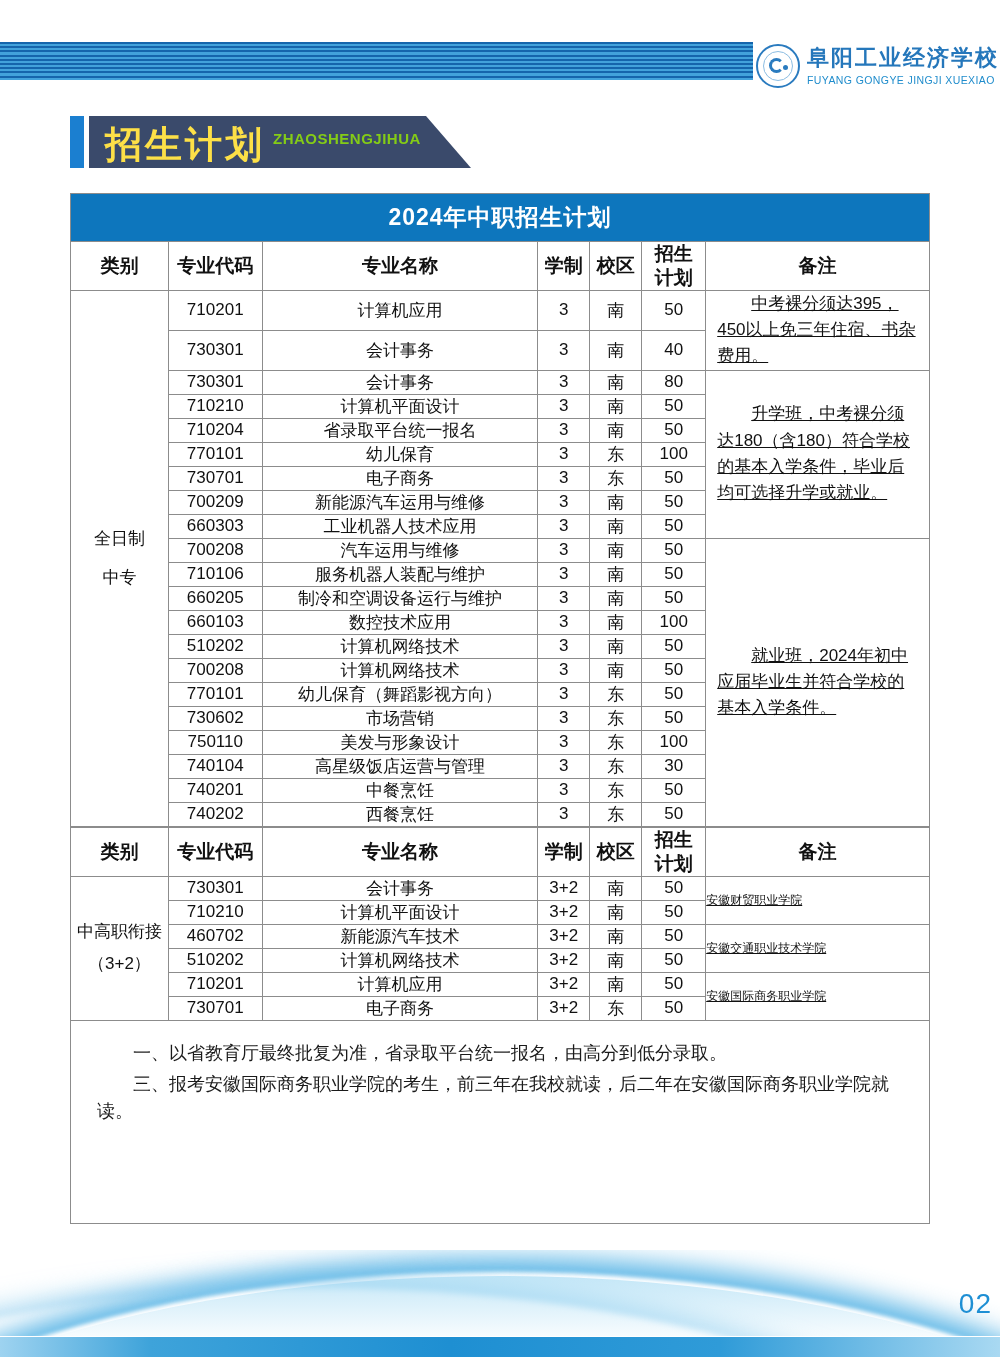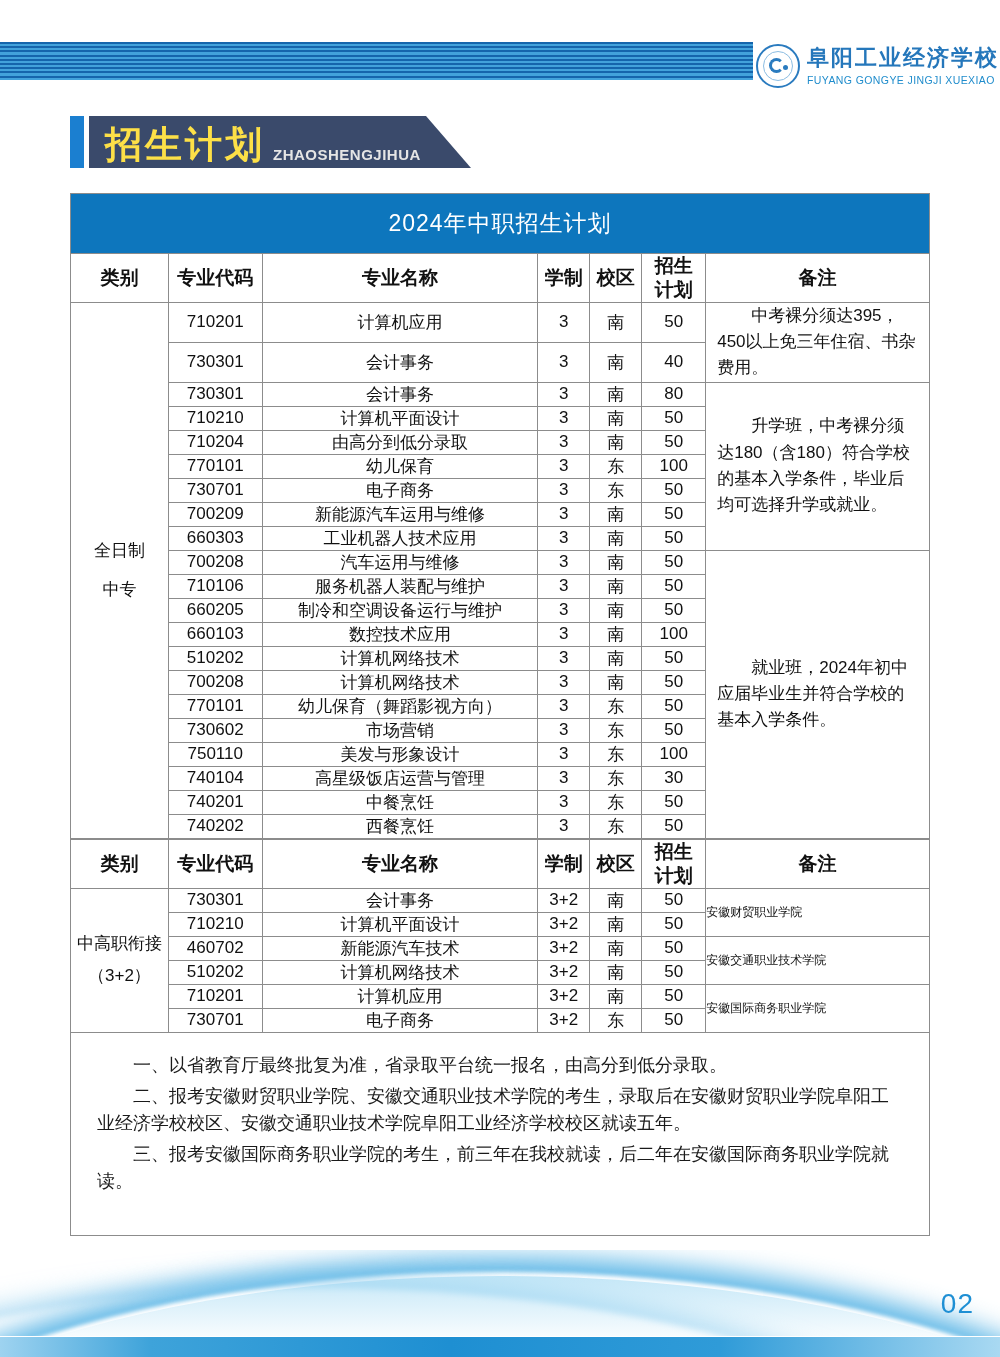--- a/index.html
+++ b/index.html
@@ -32,54 +32,54 @@
 
   
   .banner { position:absolute; top:116px; left:70px; display:flex; }
   .banner-accent { width:14px; height:52px; background:#1b7fd0; margin-right:5px; }
   .banner-shape {
     width:382px; height:52px; background:#3a4a6b;
     clip-path:polygon(0 0, calc(100% - 45px) 0, 100% 100%, 0 100%);
     display:flex; align-items:flex-end; padding:0 0 5px 16px;
   }
   .banner-title { color:#fde047; font-size:37px; font-weight:bold; letter-spacing:3px; line-height:1; }
-  .banner-sub { color:#e5e5e5; font-size:15px; font-weight:bold; margin:0 0 0 8px; letter-spacing:0.5px; }
+  .banner-sub { color:#84cc16; font-size:15px; font-weight:bold; margin:0 0 16px 8px; letter-spacing:0.5px; }
 
   
   .content { position:absolute; top:193px; left:70px; width:860px; }
   .section-title {
-    height:60px; background:#0d76bd; color:#fff; font-size:23px; font-weight:normal;
+    height:48px; background:#0d76bd; color:#fff; font-size:23px; font-weight:bold;
     display:flex; align-items:center; justify-content:center; letter-spacing:1px;
     border:1px solid #8c8c8c; border-bottom:none;
   }
   table { width:100%; border-collapse:collapse; table-layout:fixed; }
   td,th { border:1px solid #8c8c8c; text-align:center; color:#111; padding:0; }
   th { font-size:19px; font-weight:bold; white-space:pre-line; line-height:1.25; }
   .t1 th { height:47px; }
   .t2 th { height:49px; }
   .t1 tbody td { height:23.7px; font-size:17px; }
   .t2 tbody td { height:23.3px; font-size:17px; }
   .cat-cell { font-size:18px; }
   .cat-cell div { line-height:2.3; }
   .t2 .cat-cell div { line-height:1.9; }
-  .remark-cell { text-align:left; text-indent:2em; font-size:16.5px; padding:0 11px; line-height:1.55; }
+  .remark-cell { text-align:left; text-indent:2em; font-size:16.5px; padding:0 11px; line-height:1.55;text-decoration:underline; }
   .remark-cell.center { text-align:left; text-indent:0; font-size:12px; padding:0; }
 
   .notes { border:1px solid #8c8c8c; border-top:none; padding:15px 26px 12px; height:203px; }
   .notes p { margin:4px 0; font-size:18px; line-height:27px; text-indent:2em; color:#1a1a1a; }
 
   
   .footer-wave { position:absolute; top:1250px; left:0; width:1000px; height:86px; overflow:hidden; }
   .arc-ring { position:absolute; top:22px; left:-260px; width:1520px; height:640px; border-radius:50%;
     box-shadow:0 -14px 26px rgba(70,172,226,0.9); filter:blur(2px); }
   .arc-ring2 { position:absolute; top:38px; left:-430px; width:1500px; height:620px; border-radius:50%;
     box-shadow:0 -10px 24px rgba(120,195,235,0.55); filter:blur(3px); }
   .arc-fill { position:absolute; top:26px; left:-260px; width:1520px; height:640px; border-radius:50%;
     background:linear-gradient(180deg, rgba(140,208,240,0.5), rgba(255,255,255,0) 70px); }
-  .page-number { position:absolute; top:1288px; right:26px; color:#1e8fd4; font-size:28px; letter-spacing:1px; }
+  .page-number { position:absolute; top:1288px; right:8px; color:#1e8fd4; font-size:28px; letter-spacing:1px; }
   .bottom-bar { position:absolute; top:1337px; left:0; width:1000px; height:20px;
     background:linear-gradient(90deg,#9ed3f0 0%, #3ea3da 15%, #1e8fd2 45%, #2f9bd8 72%, #a9d9f2 100%); }
 </style>
 </head>
 <body>
 
 <div class="page">
 
   <div class="stripes"></div>
 
@@ -158,21 +158,21 @@
           </tr>
           <tr>
             <td>710210</td>
             <td>计算机平面设计</td>
             <td>3</td>
             <td>南</td>
             <td>50</td>
           </tr>
           <tr>
             <td>710204</td>
-            <td>由高分到低分录取</td>
+            <td>省录取平台统一报名</td>
             <td>3</td>
             <td>南</td>
             <td>50</td>
           </tr>
           <tr>
             <td>770101</td>
             <td>幼儿保育</td>
             <td>3</td>
             <td>东</td>
             <td>100</td>
@@ -356,21 +356,20 @@
             <td>电子商务</td>
             <td>3+2</td>
             <td>东</td>
             <td>50</td>
           </tr>
         </tbody>
     </table>
 
     <div class="notes">
       <p>一、以省教育厅最终批复为准，省录取平台统一报名，由高分到低分录取。</p>
-      <p>二、报考安徽财贸职业学院、安徽交通职业技术学院的考生，录取后在安徽财贸职业学院阜阳工业经济学校校区、安徽交通职业技术学院阜阳工业经济学校校区就读五年。</p>
       <p>三、报考安徽国际商务职业学院的考生，前三年在我校就读，后二年在安徽国际商务职业学院就读。</p>
     </div>
 
   </div>
 
   <div class="footer-wave">
     <div class="arc-ring"></div>
     <div class="arc-ring2"></div>
     <div class="arc-fill"></div>
   </div>

